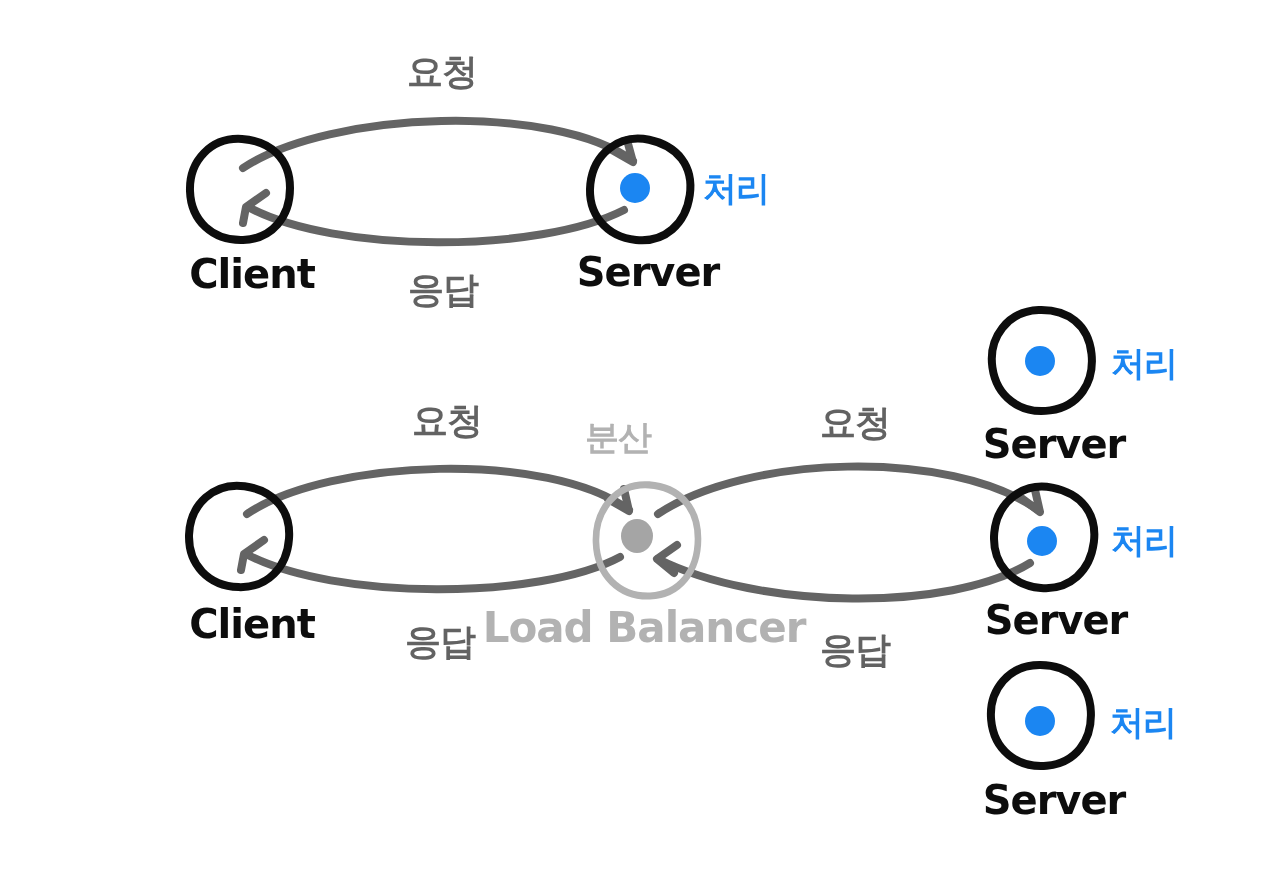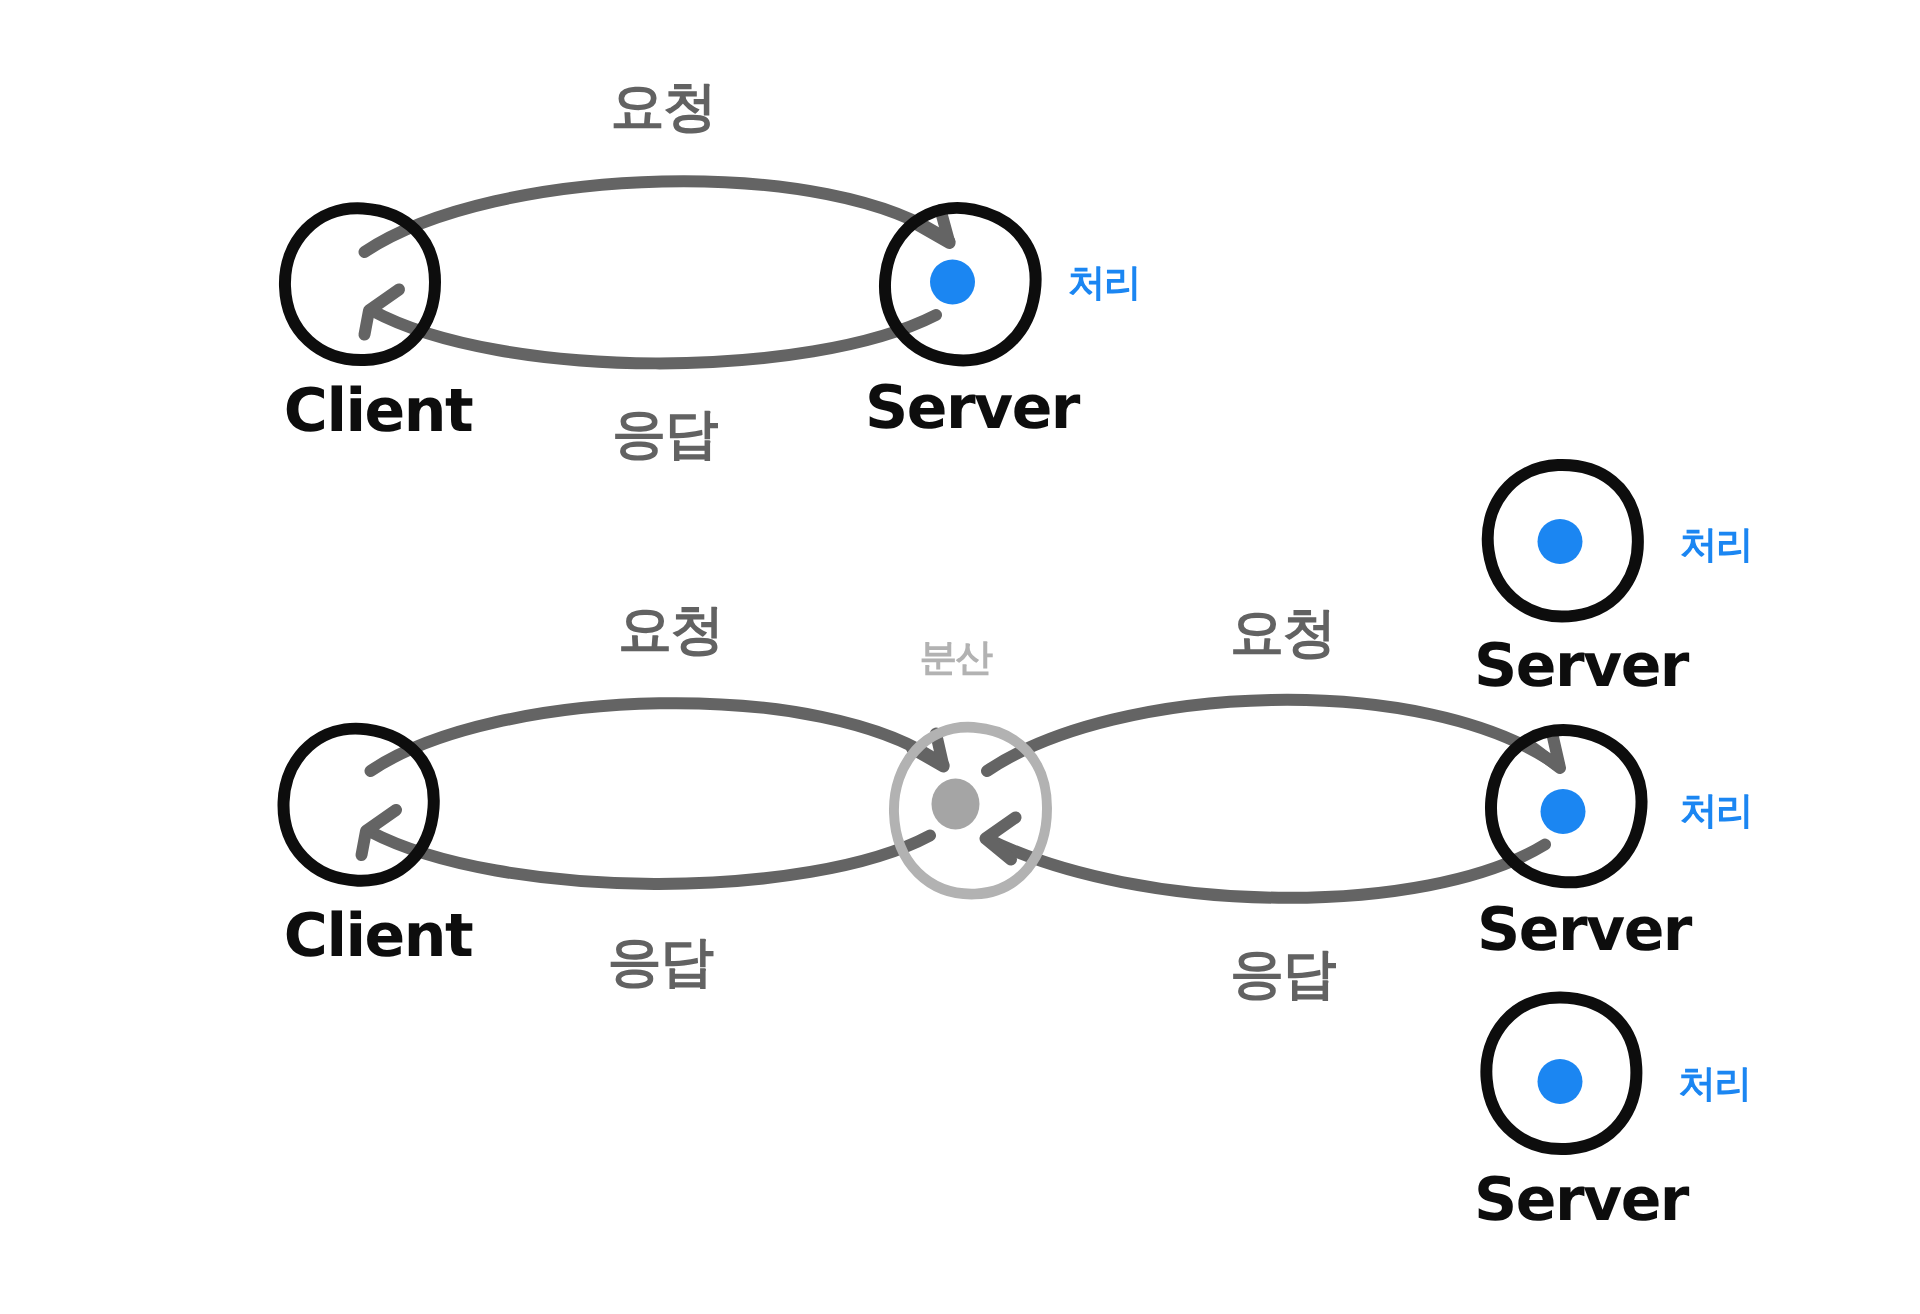--- a/index.html
+++ b/index.html
@@ -17,21 +17,21 @@
     transform: translate(-50%, -50%);
     font-weight: 700;
     white-space: nowrap;
     line-height: 1;
     letter-spacing: -1px;
   }
   .ink    { color: #0d0d0d; margin-left: 10px; }
   .gray   { color: #626262; }
   .lgray  { color: #b2b2b2; }
   .blue   { color: #1b86f2; }
-  .f34 { font-size: 25px; }
+  .f34 { font-size: 34px; }
   .f36 { font-size: 36px; }
   .f40 { font-size: 40px; }
   .f42 { font-size: 42px; }
   
   .stroke-ink   { stroke: #0d0d0d; stroke-width: 8;   fill: none; stroke-linecap: round; stroke-linejoin: round; }
   .stroke-gray  { stroke: #646464; stroke-width: 8;   fill: none; stroke-linecap: round; stroke-linejoin: round; }
   .stroke-lgray { stroke: #b2b2b2; stroke-width: 6.5; fill: none; stroke-linecap: round; stroke-linejoin: round; }
   .fill-blue  { fill: #1b86f2; stroke: none; }
   .fill-gray  { fill: #a5a5a5; stroke: none; }
 </style>
@@ -78,21 +78,22 @@
 
   <div class="lbl gray f36" style="left:442px; top:72px;">요청</div>
   <div class="lbl gray f36" style="left:443px; top:290px;">응답</div>
   <div class="lbl ink f40" style="left:242px; top:274px;">Client</div>
   <div class="lbl ink f40" style="left:638px; top:272px;">Server</div>
   <div class="lbl blue f34" style="left:736px; top:188px;">처리</div>
 
   <div class="lbl gray f36" style="left:447px; top:421px;">요청</div>
   <div class="lbl gray f36" style="left:440px; top:642px;">응답</div>
   <div class="lbl ink f40" style="left:242px; top:624px;">Client</div>
-  <div class="lbl lgray f34" style="left:637px; top:438px;">분산</div>
+  <div class="lbl lgray f34" style="left:618px; top:438px;font-family:Liberation Serif, serif;">분산</div>
+  <div class="lbl lgray f42" style="left:644px; top:628px;">Load Balancer</div>
   <div class="lbl gray f36" style="left:855px; top:423px;">요청</div>
   <div class="lbl gray f36" style="left:855px; top:650px;">응답</div>
 
   <div class="lbl ink f40" style="left:1044px; top:444px;">Server</div>
   <div class="lbl blue f34" style="left:1144px; top:363px;">처리</div>
   <div class="lbl ink f40" style="left:1046px; top:620px;">Server</div>
   <div class="lbl blue f34" style="left:1144px; top:540px;">처리</div>
   <div class="lbl ink f40" style="left:1044px; top:800px;">Server</div>
   <div class="lbl blue f34" style="left:1143px; top:722px;">처리</div>
 

